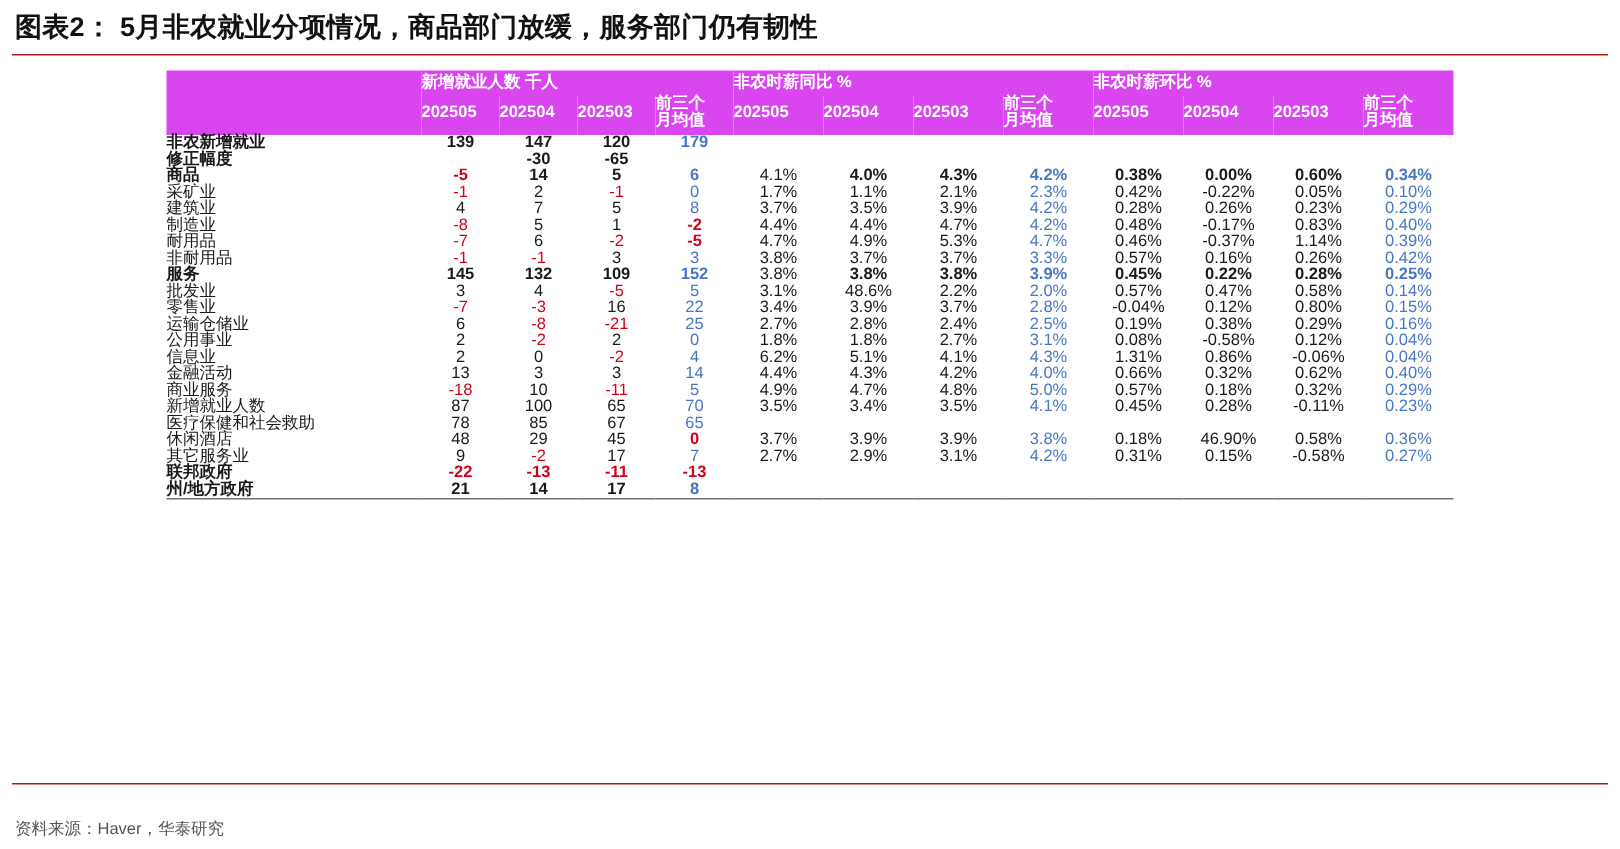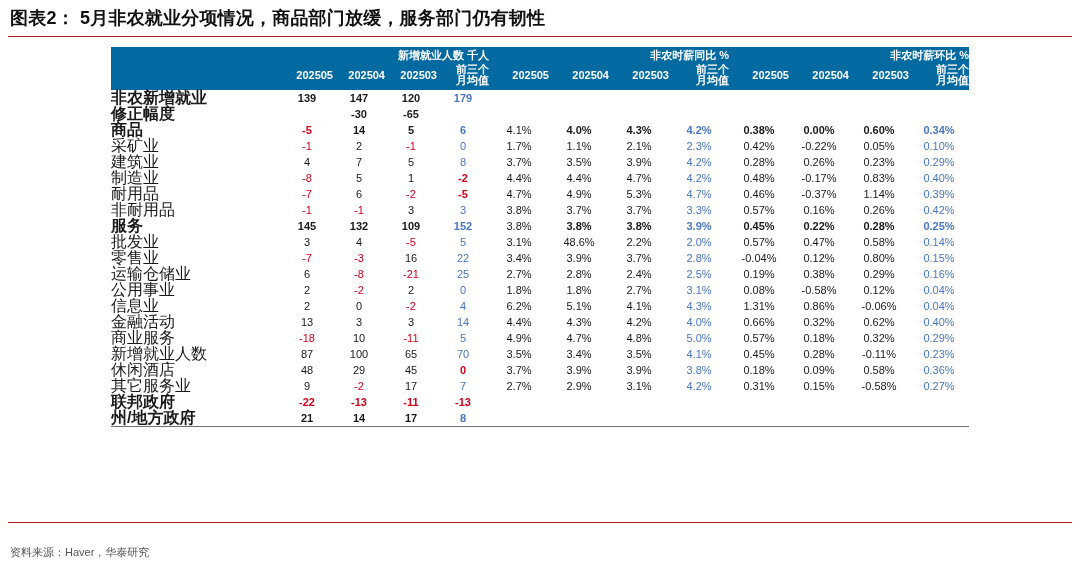--- a/index.html
+++ b/index.html
@@ -34,40 +34,40 @@
   table.main {
     border-collapse: collapse;
     font-size: 11px;
     table-layout: fixed;
   }
   table.main th, table.main td {
     padding: 0;
     line-height: 1;
   }
   thead th {
-    background: #0369a1;
+    background: #d946ef;
     color: #ffffff;
     font-weight: bold;
     font-size: 11px;
-    text-align: right;
+    text-align: left;
     vertical-align: middle;
     padding: 3px 2px;
   }
   thead tr.grp th {
     height: 17px;
   }
   thead tr.sub th {
     height: 17px;
     padding-bottom: 4px;
   }
   td.label {
     text-align: left;
     white-space: nowrap;
     padding: 3.2px 4px 3.2px 4px;
-    font-size: 16px;
+    font-size: 11px;
   }
   td.num {
     text-align: center;
     padding: 3.2px 2px;
     font-size: 11px;
     white-space: nowrap;
   }
   .bold { font-weight: bold; }
   .red { color: #d0021b; }
   .blue { color: #4a77c4; }
@@ -395,31 +395,46 @@
           <td class="num dark">3.5%</td>
           <td class="num dark">3.4%</td>
           <td class="num dark">3.5%</td>
           <td class="num blue">4.1%</td>
           <td class="num dark">0.45%</td>
           <td class="num dark">0.28%</td>
           <td class="num dark">-0.11%</td>
           <td class="num blue">0.23%</td>
         </tr>
         <tr>
+          <td class="label ind3">医疗保健和社会救助</td>
+          <td class="num dark">78</td>
+          <td class="num dark">85</td>
+          <td class="num dark">67</td>
+          <td class="num blue">65</td>
+          <td class="num dark"></td>
+          <td class="num dark"></td>
+          <td class="num dark"></td>
+          <td class="num blue"></td>
+          <td class="num dark"></td>
+          <td class="num dark"></td>
+          <td class="num dark"></td>
+          <td class="num blue"></td>
+        </tr>
+        <tr>
           <td class="label ind2">休闲酒店</td>
           <td class="num dark">48</td>
           <td class="num dark">29</td>
           <td class="num dark">45</td>
           <td class="num red bold">0</td>
           <td class="num dark">3.7%</td>
           <td class="num dark">3.9%</td>
           <td class="num dark">3.9%</td>
           <td class="num blue">3.8%</td>
           <td class="num dark">0.18%</td>
-          <td class="num dark">0.09%</td>
+          <td class="num dark">46.90%</td>
           <td class="num dark">0.58%</td>
           <td class="num blue">0.36%</td>
         </tr>
         <tr>
           <td class="label ind2">其它服务业</td>
           <td class="num dark">9</td>
           <td class="num red">-2</td>
           <td class="num dark">17</td>
           <td class="num blue">7</td>
           <td class="num dark">2.7%</td>

